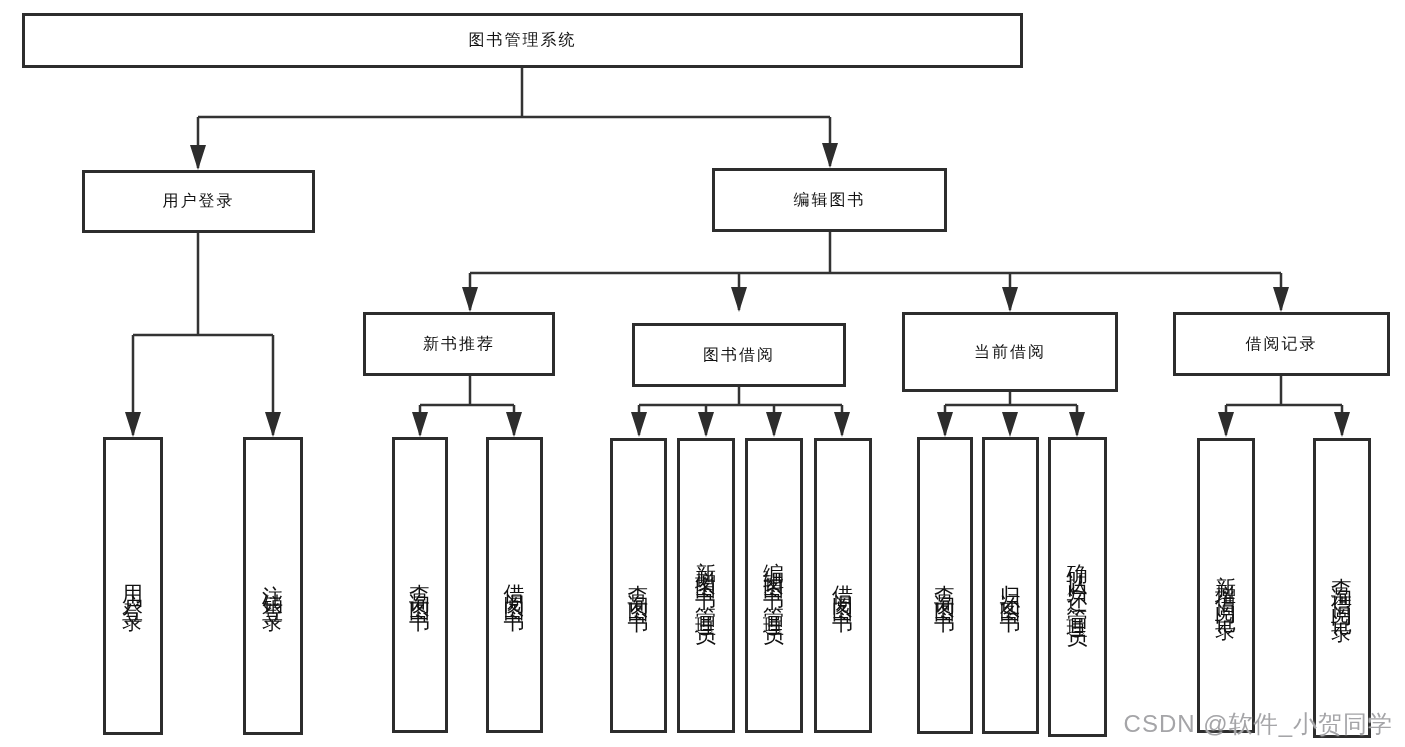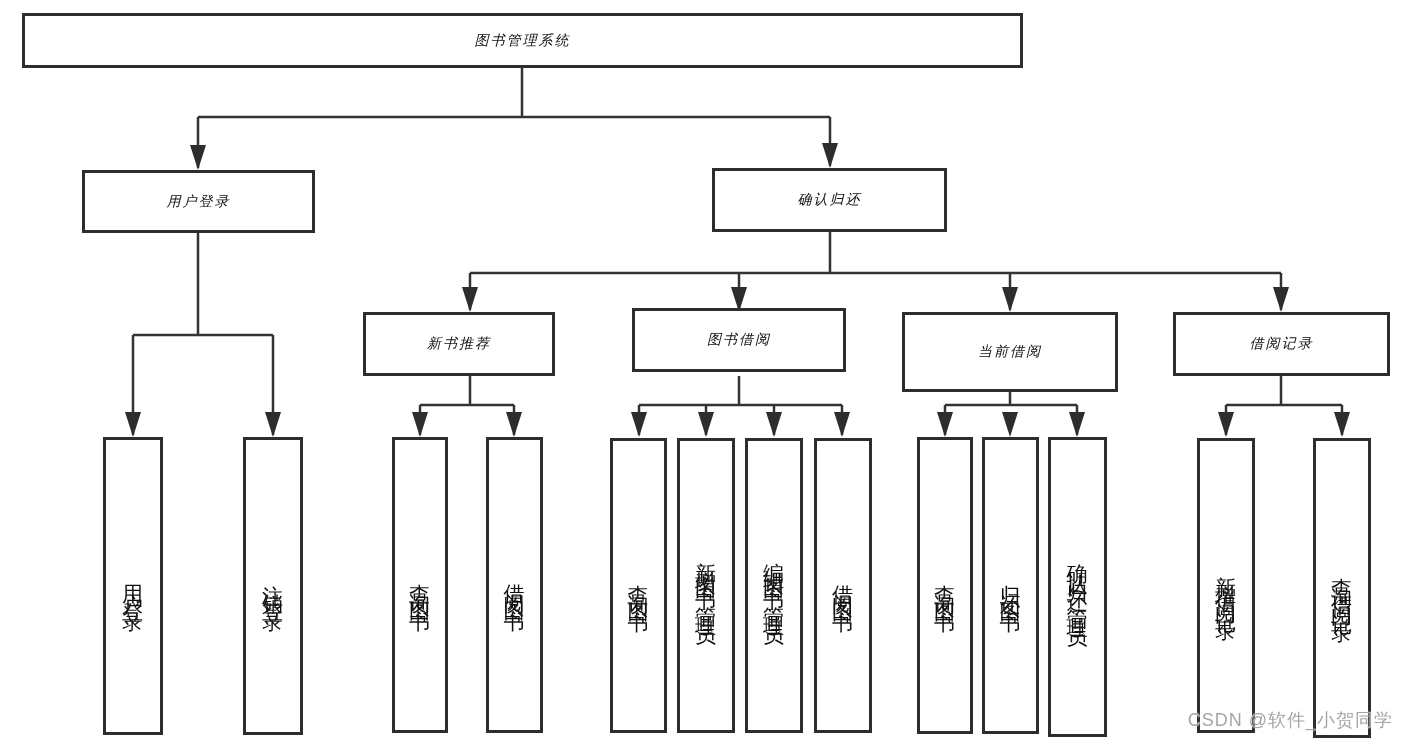--- a/index.html
+++ b/index.html
@@ -6,28 +6,28 @@
   .stage{
     position:relative;width:1405px;height:747px;background:#ffffff;overflow:hidden;
     font-family:"Liberation Sans",sans-serif;color:#111;
   }
   svg.wires{position:absolute;left:0;top:0;z-index:1;}
   .node{
     position:absolute;box-sizing:border-box;background:#ffffff;border:3px solid #2d2d2d;
     display:flex;align-items:center;justify-content:center;z-index:2;color:#111;
     white-space:nowrap;
   }
-  .node.h{font-size:14px;letter-spacing:2px;font-style:italic;}
+  .node.h{font-size:16px;letter-spacing:2px;}
   .node.v{
     writing-mode:vertical-rl;text-orientation:mixed;
     font-size:21px;letter-spacing:9px;line-height:1;
   }
   .watermark{
     position:absolute;right:12px;top:708px;z-index:3;
-    font-size:18px;letter-spacing:1px;color:#a5a5a8;
+    font-size:24px;letter-spacing:1px;color:#a5a5a8;
     text-shadow:0 0 2px #ffffff;
   }
 </style>
 </head>
 <body>
 
 <div class="stage">
 
   <svg class="wires" width="1405" height="747" viewBox="0 0 1405 747">
     <g>
@@ -58,24 +58,24 @@
            M1002,412 L1018,412 L1010,437 Z
            M1069,412 L1085,412 L1077,437 Z
            M1218,412 L1234,412 L1226,437 Z
            M1334,412 L1350,412 L1342,437 Z"></path>
     </g>
   </svg>
 
   <div class="node h" style="left:22px;top:13px;width:1001px;height:55px">图书管理系统</div>
 
   <div class="node h" style="left:82px;top:170px;width:233px;height:63px">用户登录</div>
-  <div class="node h" style="left:712px;top:168px;width:235px;height:64px">确认归还</div>
+  <div class="node h" style="left:712px;top:168px;width:235px;height:64px">编辑图书</div>
 
   <div class="node h" style="left:363px;top:312px;width:192px;height:64px">新书推荐</div>
-  <div class="node h" style="left:632px;top:308px;width:214px;height:64px">图书借阅</div>
+  <div class="node h" style="left:632px;top:323px;width:214px;height:64px">图书借阅</div>
   <div class="node h" style="left:902px;top:312px;width:216px;height:80px">当前借阅</div>
   <div class="node h" style="left:1173px;top:312px;width:217px;height:64px">借阅记录</div>
 
   <div class="node v" style="left:103px;top:437px;width:60px;height:298px">用户登录</div>
   <div class="node v" style="left:243px;top:437px;width:60px;height:298px">注销登录</div>
 
   <div class="node v" style="left:392px;top:437px;width:56px;height:296px">查询图书</div>
   <div class="node v" style="left:486px;top:437px;width:57px;height:296px">借阅图书</div>
 
   <div class="node v" style="left:610px;top:438px;width:57px;height:295px">查询图书</div>

